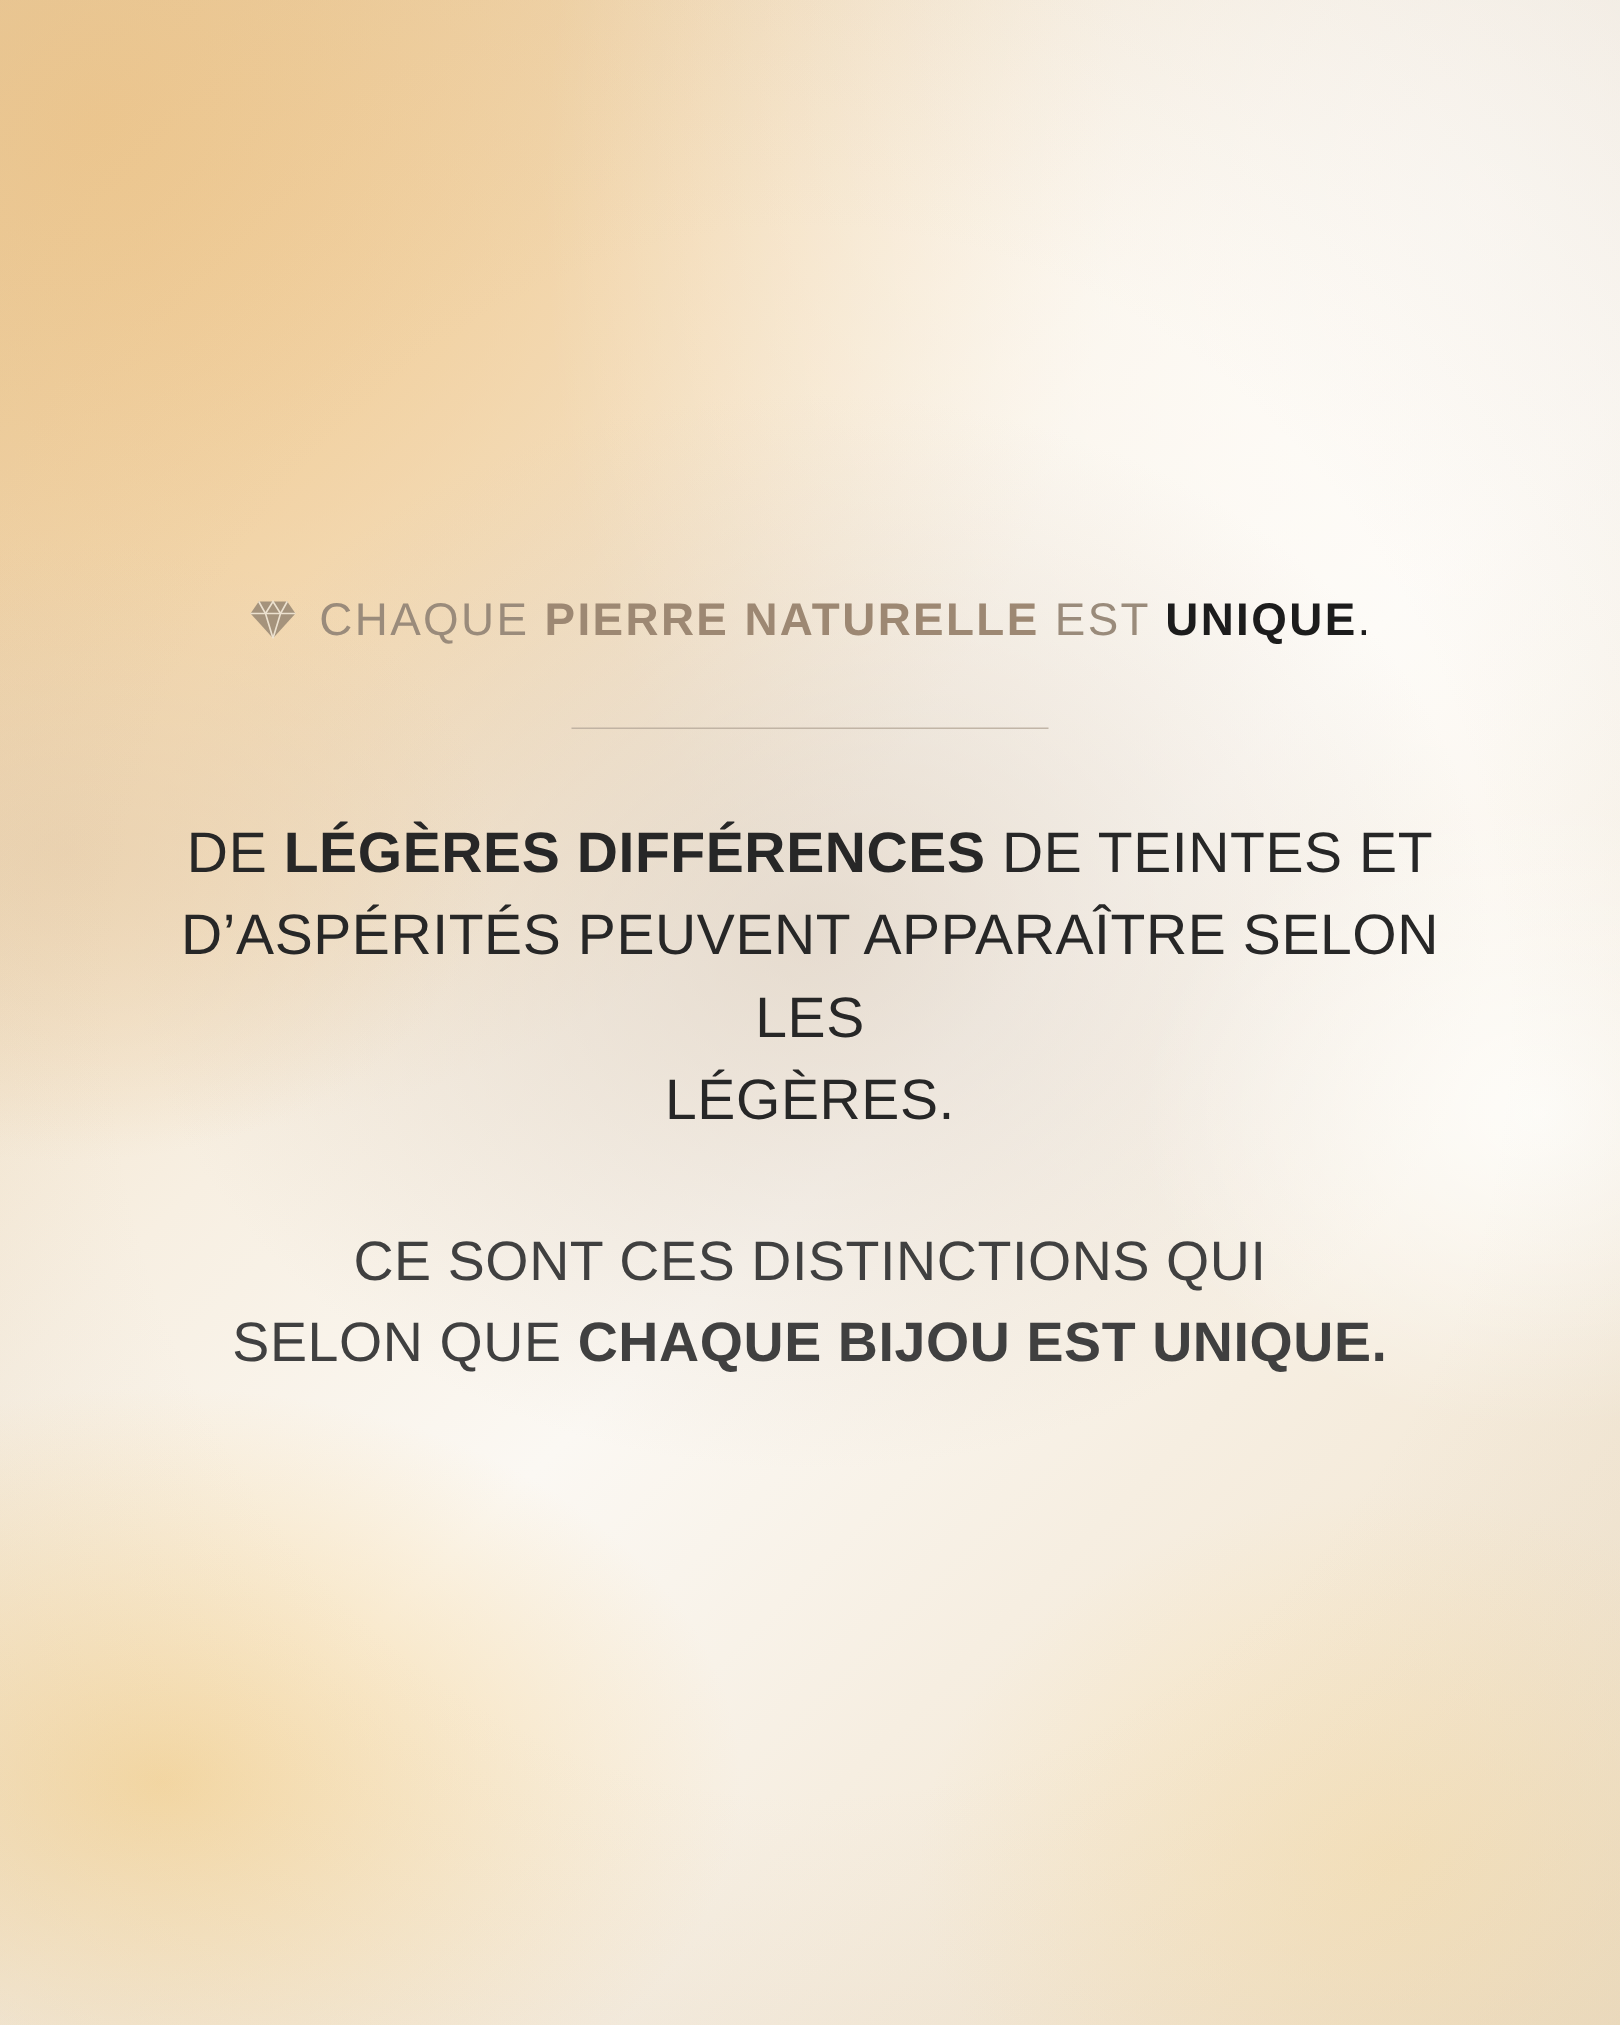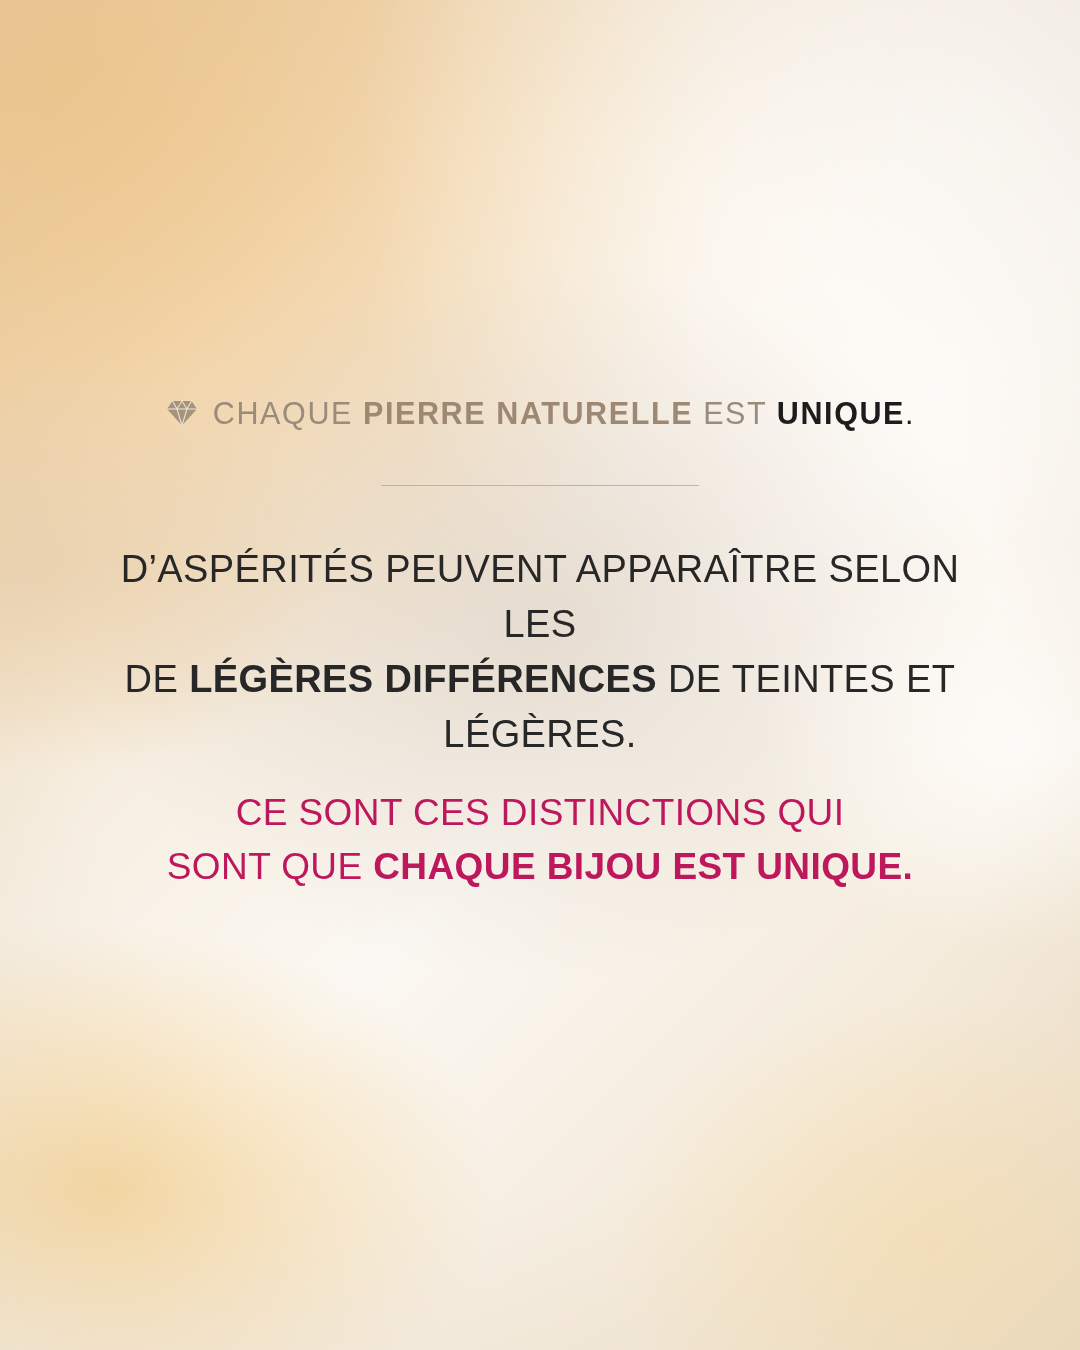--- a/index.html
+++ b/index.html
@@ -126,27 +126,27 @@
     line-height: 1.45;
     letter-spacing: 0.4px;
     color: #272727;
     font-weight: 400;
   }
   .para-1 b {
     font-weight: 700;
   }
 
   .para-2 {
-    margin-top: 24px;
+    margin-top: 52px;
     width: 880px;
     text-align: center;
     font-size: 37px;
     line-height: 1.46;
     letter-spacing: 0.4px;
-    color: #be185d;
+    color: #404040;
     font-weight: 400;
   }
   .para-2 b {
     font-weight: 700;
     text-align: center;
   }
 
   .line {
     display: block;
   }
@@ -181,24 +181,24 @@
             <path d="M11 10 L16 2 L21 10"></path>
           </g>
         </svg>
       </span>
       <span class="headline-text"><span>CHAQUE </span><span class="strong-mid">PIERRE NATURELLE</span><span> EST </span><span class="strong-dark">UNIQUE</span><span class="dot">.</span></span>
     </div>
 
     <div class="divider"></div>
 
     <div class="para-1">
+      <span class="line"><span>DE </span><b>LÉGÈRES DIFFÉRENCES</b><span> DE TEINTES ET</span></span>
       <span class="line">D’ASPÉRITÉS PEUVENT APPARAÎTRE SELON LES</span>
-      <span class="line"><span>DE </span><b>LÉGÈRES DIFFÉRENCES</b><span> DE TEINTES ET</span></span>
       <span class="line">LÉGÈRES.</span>
     </div>
 
     <div class="para-2">
       <span class="line">CE SONT CES DISTINCTIONS QUI</span>
-      <span class="line"><span>SONT QUE </span><b>CHAQUE BIJOU EST UNIQUE.</b></span>
+      <span class="line"><span>SELON QUE </span><b>CHAQUE BIJOU EST UNIQUE.</b></span>
     </div>
 
   </div>
 </div>
 
 </body></html>

